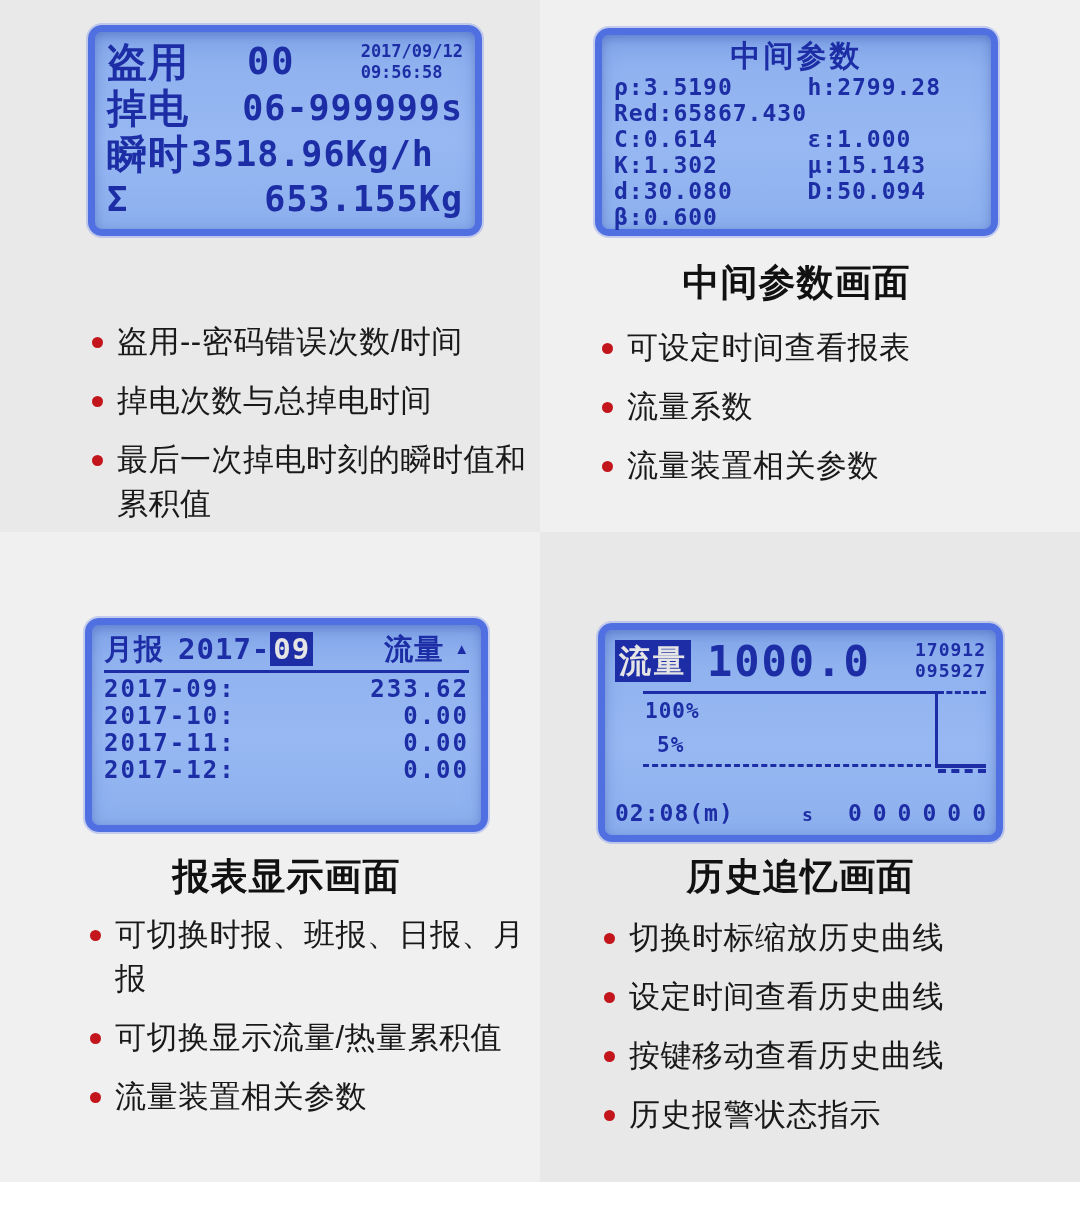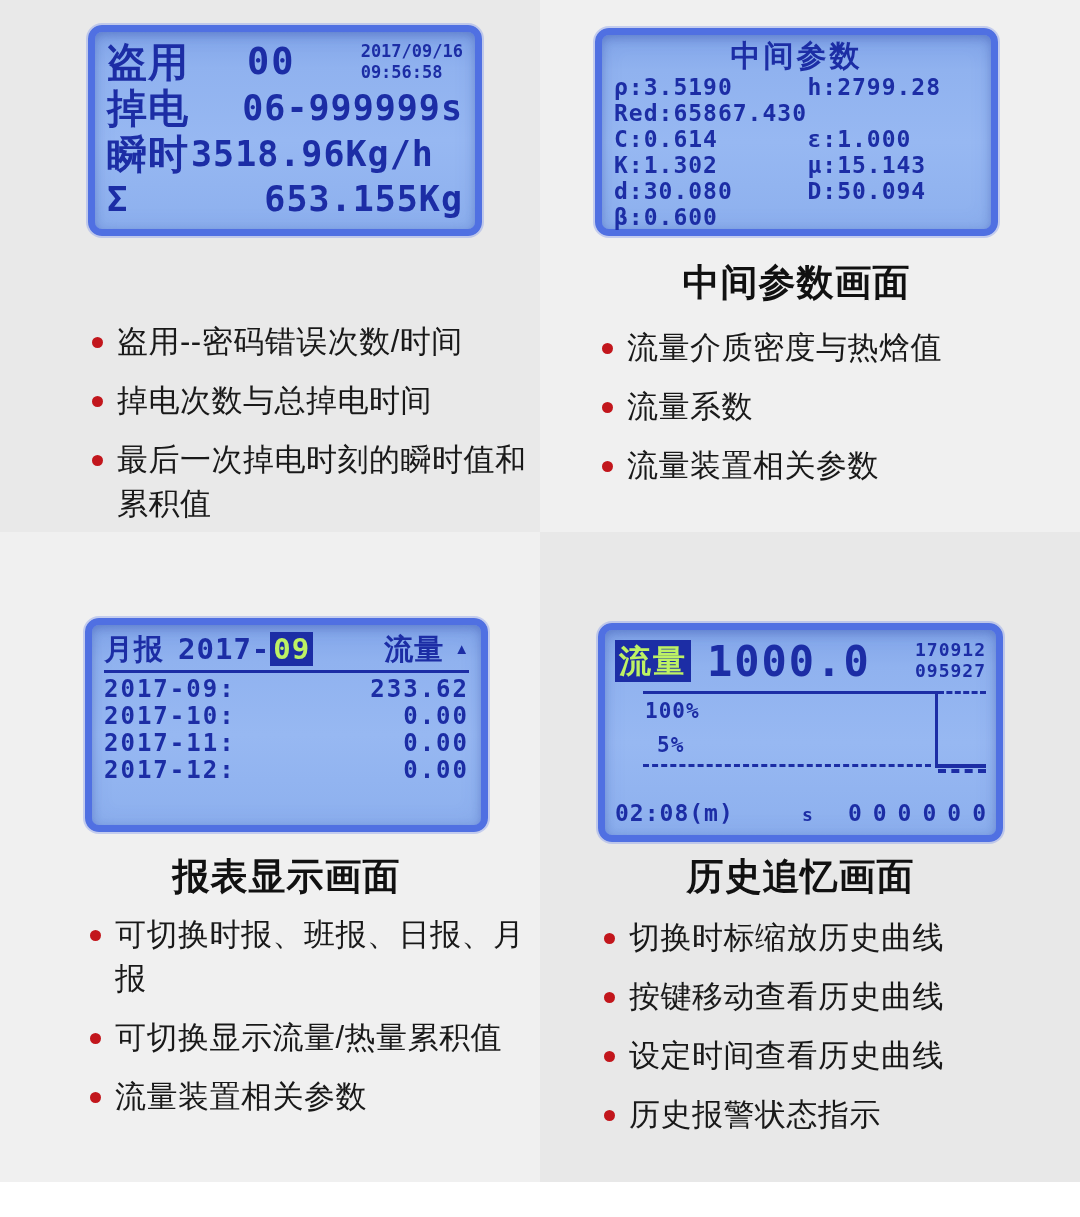--- a/index.html
+++ b/index.html
@@ -19,21 +19,21 @@
   .lcd{
     position:absolute;box-sizing:border-box;
     border:7px solid #5070e2;border-radius:14px;
     background:linear-gradient(180deg,#82a5e9 0%,#90b2ef 18%,#97b8f2 55%,#8db0ee 100%);
     box-shadow:0 0 0 2px rgba(140,160,235,.45), inset 0 3px 10px rgba(25,45,140,.28), inset 0 0 22px rgba(50,80,190,.12);
     color:#1c2da5;
   }
   .lcd .inner{box-sizing:border-box;height:100%;display:flex;flex-direction:column;}
   .mono{font-family:"DejaVu Sans Mono",monospace;font-weight:bold;letter-spacing:1px;}
   .cjk{font-weight:bold;letter-spacing:1px;}
-  .inv{background:#1c2da5;color:#bef264;}
+  .inv{background:#1c2da5;color:#e5e5e5;}
 
   
   .lcd1{left:88px;top:25px;width:394px;height:211px;}
   .lcd1 .inner{padding:8px 12px 10px;justify-content:space-between;}
   .lcd1 .row{display:flex;align-items:center;}
   .lcd1 .lbl{font-size:40px;line-height:1;}
   .lcd1 .count{font-size:37px;margin-left:58px;letter-spacing:2px;}
   .lcd1 .dt{margin-left:auto;font-size:17px;line-height:1.18;letter-spacing:0;text-align:left;}
   .lcd1 .val-r{margin-left:auto;font-size:35px;}
   .lcd1 .val-i{font-size:35px;margin-left:2px;}
@@ -102,21 +102,21 @@
   <div class="quad q-tr"></div>
   <div class="quad q-bl"></div>
   <div class="quad q-br"></div>
 
   <div class="lcd lcd1">
     <div class="inner">
       <div class="row">
         <span class="cjk lbl">盗用</span>
         <span class="mono count">00</span>
         <span class="mono dt">
-          <span>2017/09/16</span><br>
+          <span>2017/09/12</span><br>
           <span>09:56:58</span>
         </span>
       </div>
       <div class="row">
         <span class="cjk lbl">掉电</span>
         <span class="mono val-r">06-999999s</span>
       </div>
       <div class="row">
         <span class="cjk lbl">瞬时</span>
         <span class="mono val-i">3518.96Kg/h</span>
@@ -218,28 +218,28 @@
   <h2 class="panel-title pt-2">中间参数画面</h2>
   <h2 class="panel-title pt-3">报表显示画面</h2>
   <h2 class="panel-title pt-4">历史追忆画面</h2>
 
   <ul class="bullets bl-1">
     <li>盗用--密码错误次数/时间</li>
     <li>掉电次数与总掉电时间</li>
     <li>最后一次掉电时刻的瞬时值和累积值</li>
   </ul>
   <ul class="bullets bl-2">
-    <li>流量介质密度与热焓值</li>
+    <li>可设定时间查看报表</li>
     <li>流量系数</li>
     <li>流量装置相关参数</li>
   </ul>
   <ul class="bullets bl-3">
     <li>可切换时报、班报、日报、月报</li>
     <li>可切换显示流量/热量累积值</li>
     <li>流量装置相关参数</li>
   </ul>
   <ul class="bullets bl-4">
     <li>切换时标缩放历史曲线</li>
+    <li>设定时间查看历史曲线</li>
     <li>按键移动查看历史曲线</li>
-    <li>设定时间查看历史曲线</li>
     <li>历史报警状态指示</li>
   </ul>
 </div>
 
 </body></html>

